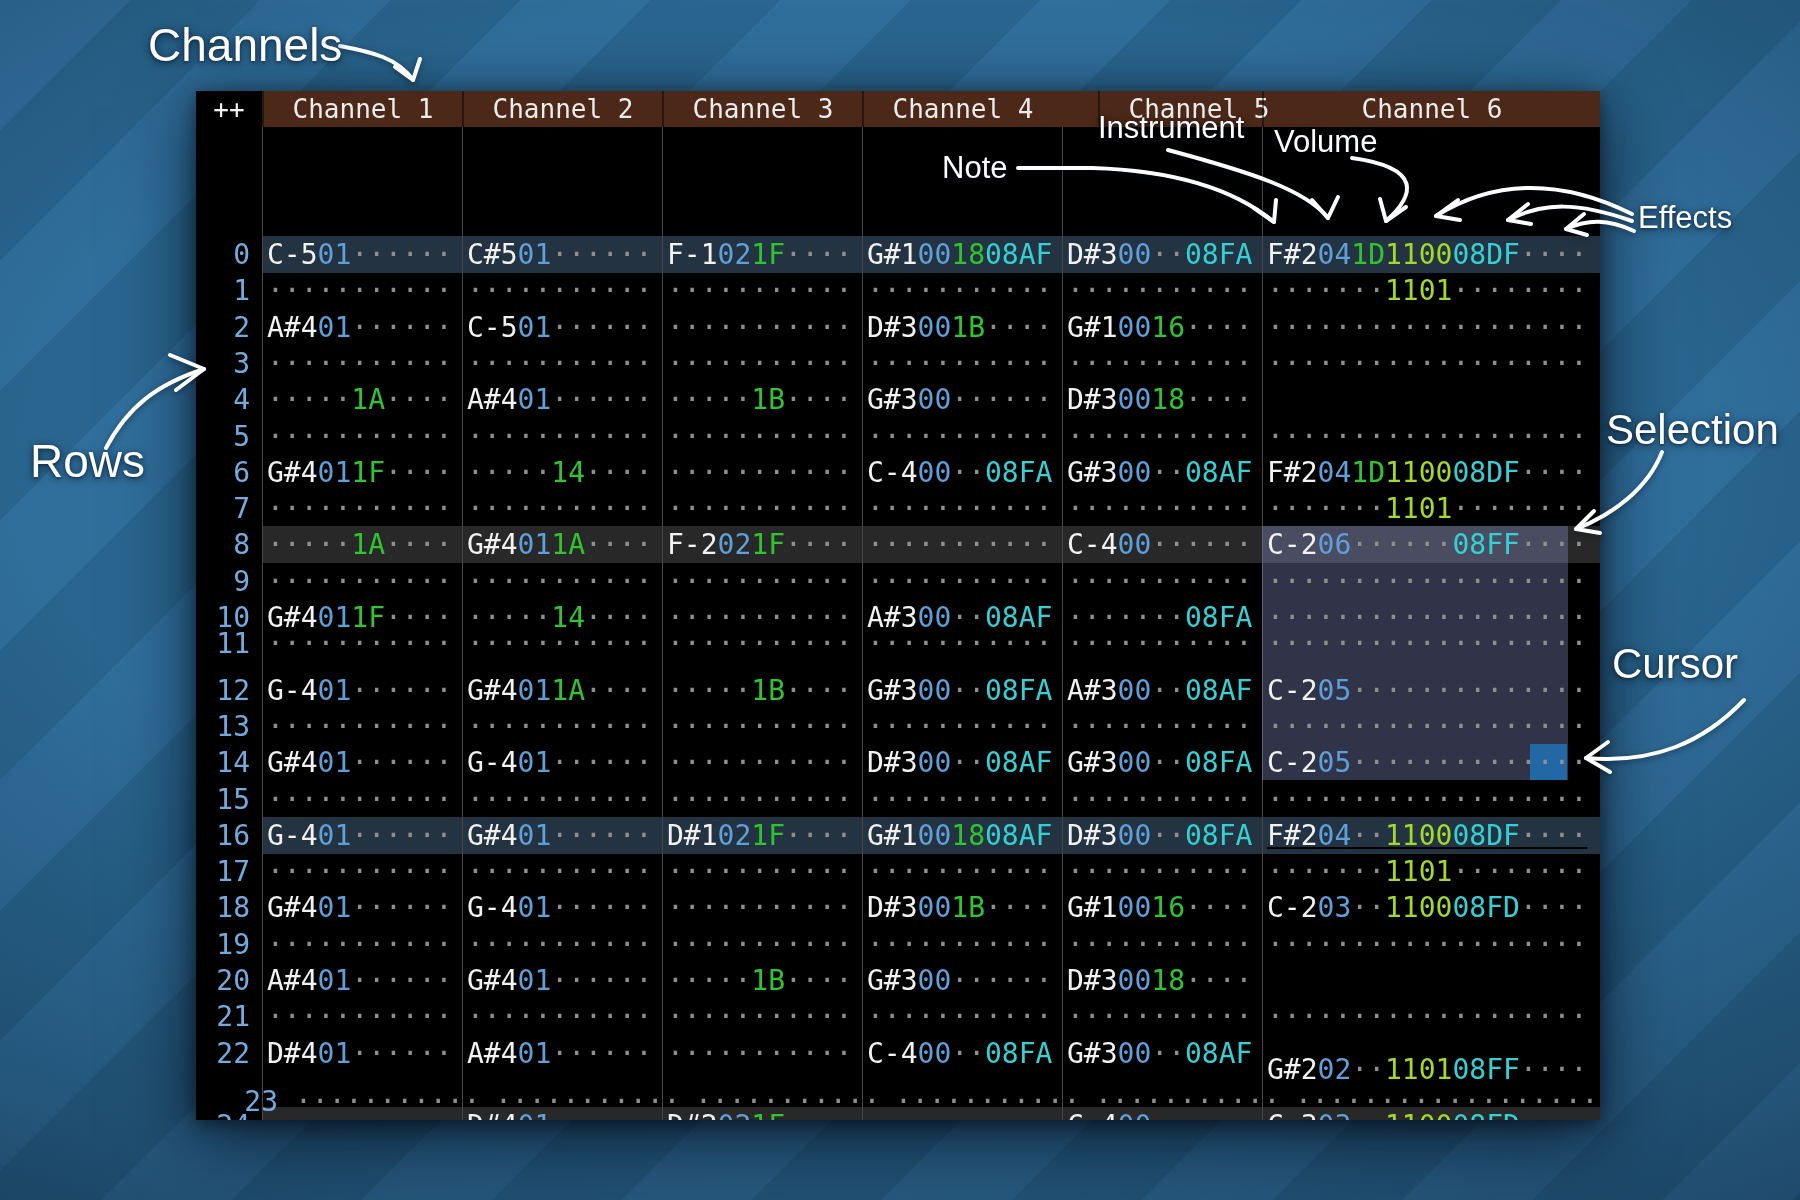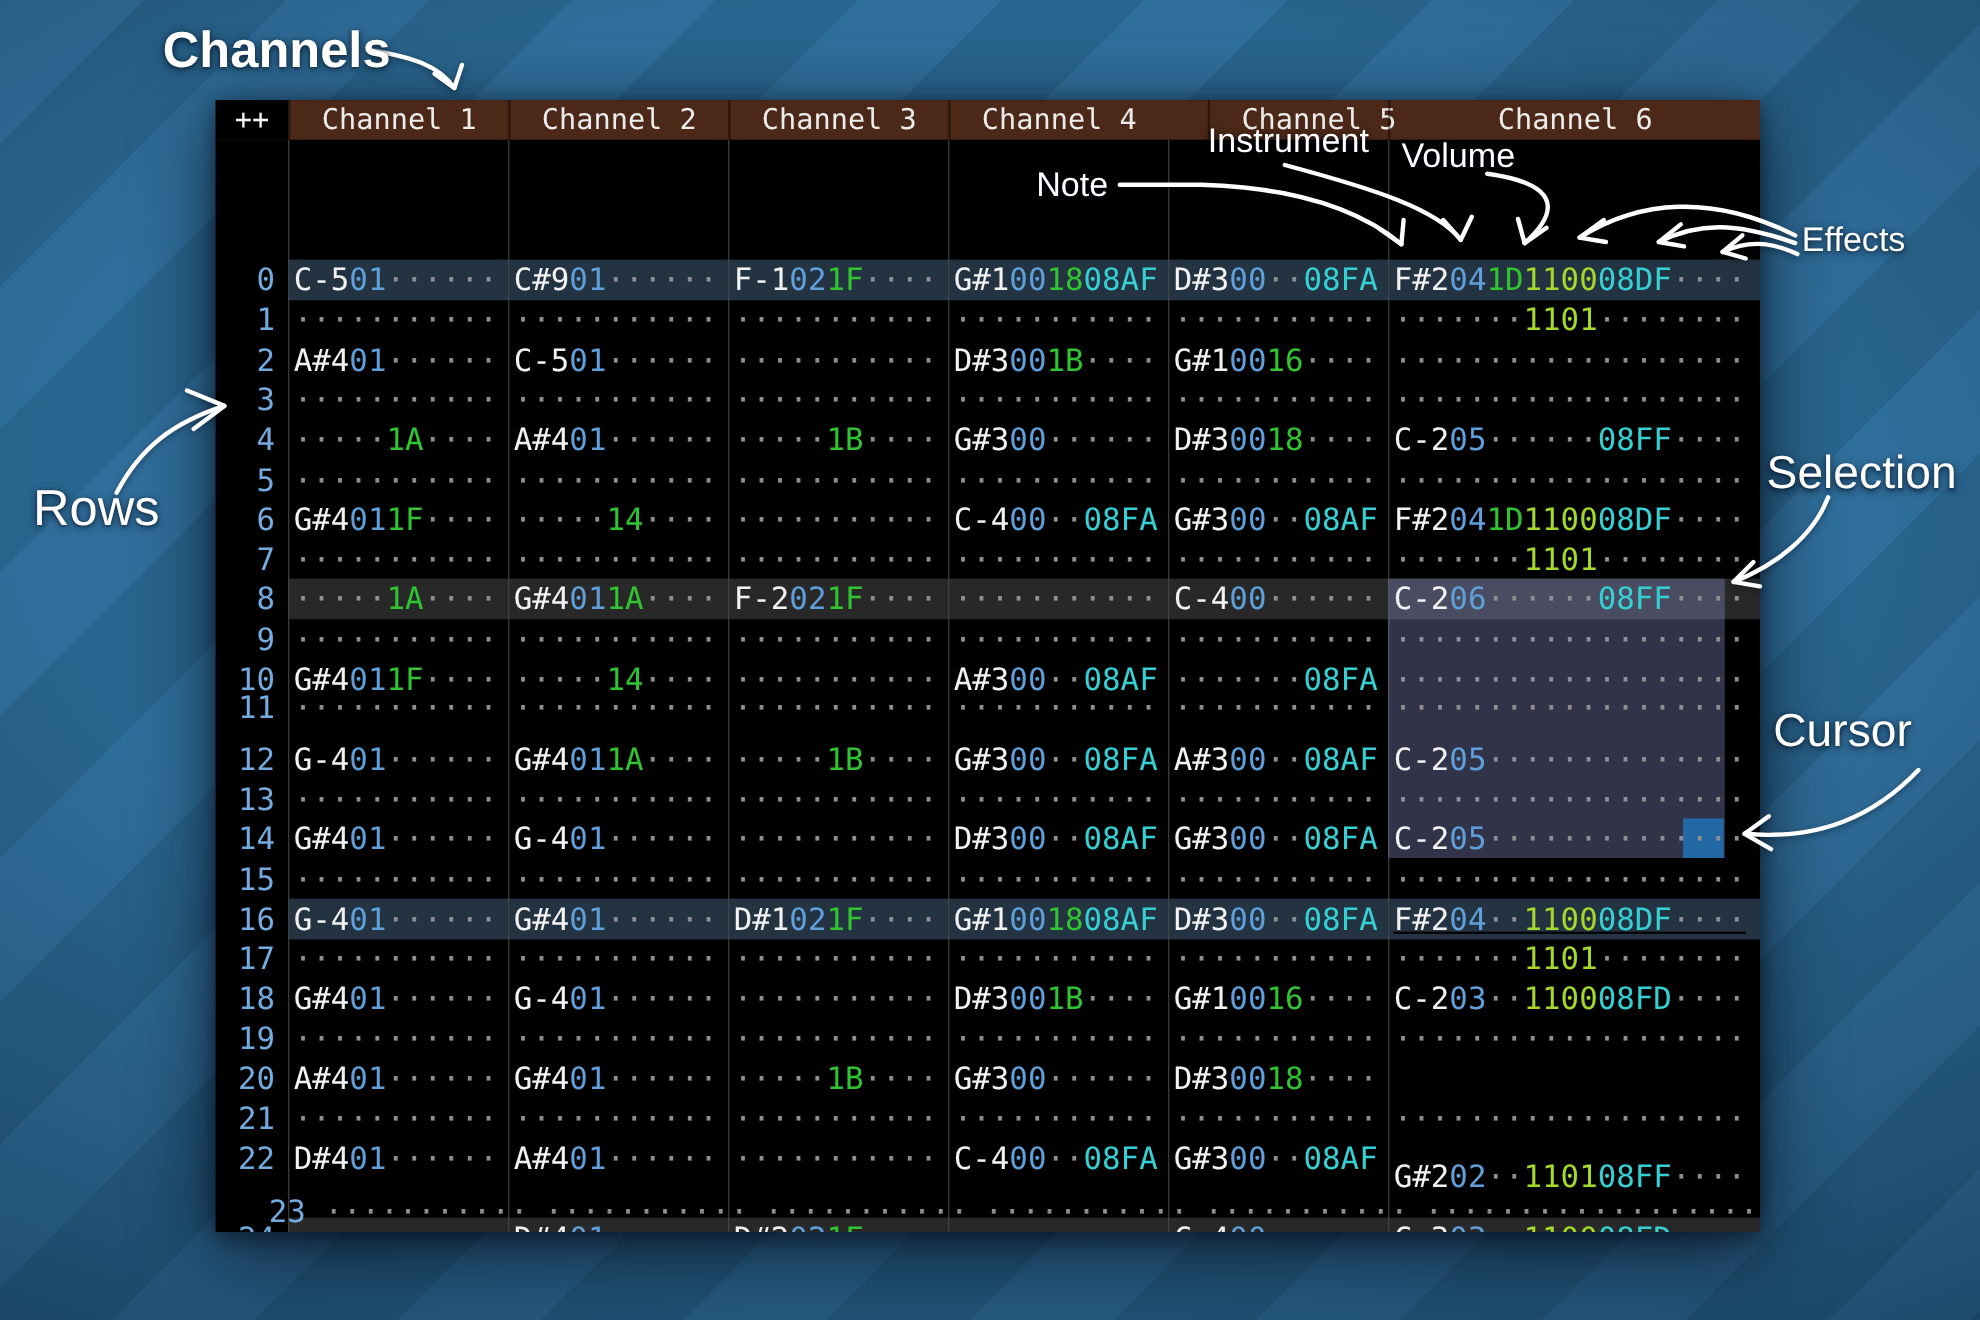--- a/index.html
+++ b/index.html
@@ -85,21 +85,21 @@
       <div class="vsep" style="left: 866px;"></div>
       <div class="vsep" style="left: 1066px;"></div>
     </div>
   <div id="selection-overlay" style="left: 1066px; top: 435.4px; width: 306px; height: 254.1px;"></div>
   <div id="cursor-cell" style="left: 1333.76px; top: 653.2px; width: 37px; height: 36.3px;"></div>
   <div id="pattern-body">
       <div class="prow" style="top: 145px;">
         <div class="row-bg bg-major"></div>
         <div class="row-num">0</div>
         <div class="cell" style="left: 71px;"><span class="c-note">C-5</span><span class="c-ins">01</span><span class="c-dot">··</span><span class="c-dot">····</span></div>
-        <div class="cell" style="left: 271px;"><span class="c-note">C#9</span><span class="c-ins">01</span><span class="c-dot">··</span><span class="c-dot">····</span></div>
+        <div class="cell" style="left: 271px;"><span class="c-note">C#5</span><span class="c-ins">01</span><span class="c-dot">··</span><span class="c-dot">····</span></div>
         <div class="cell" style="left: 471px;"><span class="c-note">F-1</span><span class="c-ins">02</span><span class="c-vol">1F</span><span class="c-dot">····</span></div>
         <div class="cell" style="left: 671px;"><span class="c-note">G#1</span><span class="c-ins">00</span><span class="c-vol">18</span><span class="c-fxb">08AF</span></div>
         <div class="cell" style="left: 871px;"><span class="c-note">D#3</span><span class="c-ins">00</span><span class="c-dot">··</span><span class="c-fxb">08FA</span></div>
         <div class="cell" style="left: 1071px;"><span class="c-note">F#2</span><span class="c-ins">04</span><span class="c-vol">1D</span><span class="c-fxa">1100</span><span class="c-fxb">08DF</span><span class="c-dot">····</span></div>
       </div>
       <div class="prow" style="top: 181.3px;">
         <div class="row-num">1</div>
         <div class="cell" style="left: 71px;"><span class="c-dot">···</span><span class="c-dot">··</span><span class="c-dot">··</span><span class="c-dot">····</span></div>
         <div class="cell" style="left: 271px;"><span class="c-dot">···</span><span class="c-dot">··</span><span class="c-dot">··</span><span class="c-dot">····</span></div>
         <div class="cell" style="left: 471px;"><span class="c-dot">···</span><span class="c-dot">··</span><span class="c-dot">··</span><span class="c-dot">····</span></div>
@@ -125,21 +125,20 @@
         <div class="cell" style="left: 871px;"><span class="c-dot">···</span><span class="c-dot">··</span><span class="c-dot">··</span><span class="c-dot">····</span></div>
         <div class="cell" style="left: 1071px;"><span class="c-dot">···</span><span class="c-dot">··</span><span class="c-dot">··</span><span class="c-dot">····</span><span class="c-dot">····</span><span class="c-dot">····</span></div>
       </div>
       <div class="prow" style="top: 290.2px;">
         <div class="row-num">4</div>
         <div class="cell" style="left: 71px;"><span class="c-dot">···</span><span class="c-dot">··</span><span class="c-vol">1A</span><span class="c-dot">····</span></div>
         <div class="cell" style="left: 271px;"><span class="c-note">A#4</span><span class="c-ins">01</span><span class="c-dot">··</span><span class="c-dot">····</span></div>
         <div class="cell" style="left: 471px;"><span class="c-dot">···</span><span class="c-dot">··</span><span class="c-vol">1B</span><span class="c-dot">····</span></div>
         <div class="cell" style="left: 671px;"><span class="c-note">G#3</span><span class="c-ins">00</span><span class="c-dot">··</span><span class="c-dot">····</span></div>
         <div class="cell" style="left: 871px;"><span class="c-note">D#3</span><span class="c-ins">00</span><span class="c-vol">18</span><span class="c-dot">····</span></div>
-        <div class="cell" style="left: 1071px;"><span class="c-note">C-2</span><span class="c-ins">05</span><span class="c-dot">··</span><span class="c-dot">····</span><span class="c-fxb">08FF</span><span class="c-dot">····</span></div>
       </div>
       <div class="prow" style="top: 326.5px;">
         <div class="row-num">5</div>
         <div class="cell" style="left: 71px;"><span class="c-dot">···</span><span class="c-dot">··</span><span class="c-dot">··</span><span class="c-dot">····</span></div>
         <div class="cell" style="left: 271px;"><span class="c-dot">···</span><span class="c-dot">··</span><span class="c-dot">··</span><span class="c-dot">····</span></div>
         <div class="cell" style="left: 471px;"><span class="c-dot">···</span><span class="c-dot">··</span><span class="c-dot">··</span><span class="c-dot">····</span></div>
         <div class="cell" style="left: 671px;"><span class="c-dot">···</span><span class="c-dot">··</span><span class="c-dot">··</span><span class="c-dot">····</span></div>
         <div class="cell" style="left: 871px;"><span class="c-dot">···</span><span class="c-dot">··</span><span class="c-dot">··</span><span class="c-dot">····</span></div>
         <div class="cell" style="left: 1071px;"><span class="c-dot">···</span><span class="c-dot">··</span><span class="c-dot">··</span><span class="c-dot">····</span><span class="c-dot">····</span><span class="c-dot">····</span></div>
       </div>
@@ -312,21 +311,21 @@
         <div class="cell" style="left: 71px;"><span class="c-dot">···</span><span class="c-dot">··</span><span class="c-dot">··</span><span class="c-dot">····</span></div>
         <div class="cell" style="left: 271px;"><span class="c-note">D#4</span><span class="c-ins">01</span><span class="c-dot">··</span><span class="c-dot">····</span></div>
         <div class="cell" style="left: 471px;"><span class="c-note">D#2</span><span class="c-ins">02</span><span class="c-vol">1F</span><span class="c-dot">····</span></div>
         <div class="cell" style="left: 671px;"><span class="c-dot">···</span><span class="c-dot">··</span><span class="c-dot">··</span><span class="c-dot">····</span></div>
         <div class="cell" style="left: 871px;"><span class="c-note">C-4</span><span class="c-ins">00</span><span class="c-dot">··</span><span class="c-dot">····</span></div>
         <div class="cell" style="left: 1071px;"><span class="c-note">C-3</span><span class="c-ins">03</span><span class="c-dot">··</span><span class="c-fxa">1100</span><span class="c-fxb">08FD</span><span class="c-dot">····</span></div>
       </div>
     </div>
 </div>
 
-<div class="ann ann-big" style="left:148px; top:18px;font-weight:bold;">Channels</div>
+<div class="ann ann-big" style="left:148px; top:18px;">Channels</div>
 <div class="ann ann-big" style="left:30px;  top:434px;">Rows</div>
 <div class="ann ann-small" style="left:942px; top:150px;">Note</div>
 <div class="ann ann-small" style="left:1098px;top:110px;">Instrument</div>
 <div class="ann ann-small" style="left:1274px;top:124px;">Volume</div>
 <div class="ann ann-small" style="left:1638px;top:200px;">Effects</div>
 <div class="ann ann-mid" style="left:1606px;top:406px;">Selection</div>
 <div class="ann ann-mid" style="left:1612px;top:640px;">Cursor</div>
 
 <svg id="arrows" width="1800" height="1200">
 

